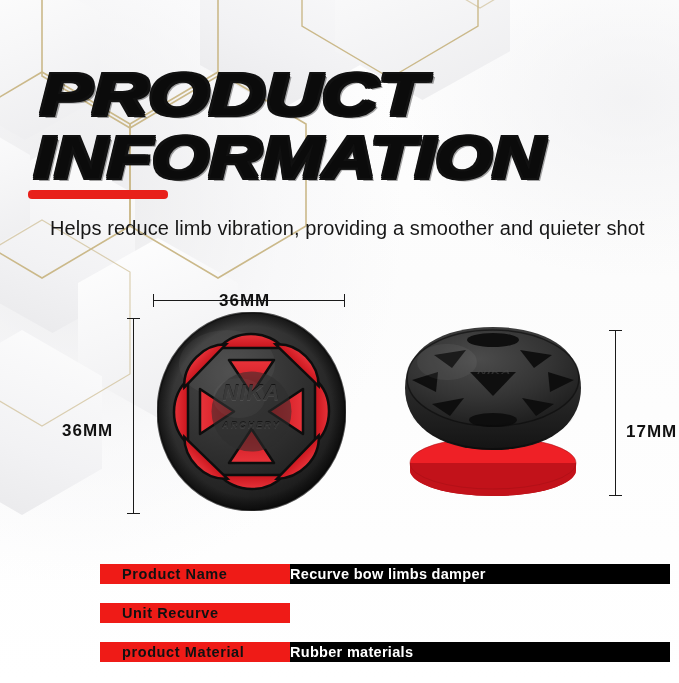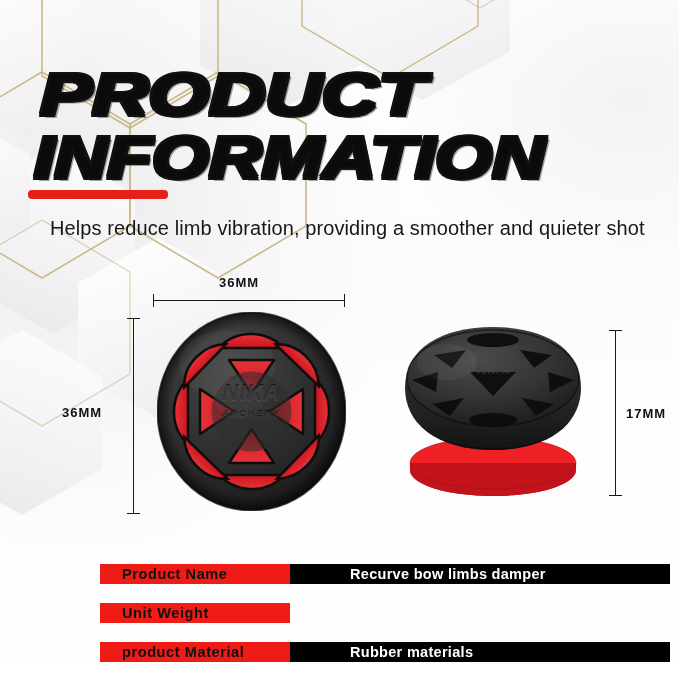--- a/index.html
+++ b/index.html
@@ -109,24 +109,25 @@
     font-size: 20px;
     color: #171717;
     letter-spacing: 0.1px;
     white-space: nowrap;
   }
 
   
   .dim-label {
     position: absolute;
     font-weight: bold;
-    font-size: 13px;
+    font-size: 17px;
     letter-spacing: 1px;
     color: #111111;
     white-space: nowrap;
+    margin-top: 16px;
   }
   .dim-36-top { left: 219px; top: 275px; }
   .dim-36-left { left: 62px; top: 405px; }
   .dim-17-right { left: 626px; top: 406px; }
 
   .dim-line-h {
     position: absolute;
     left: 153px;
     top: 300px;
     width: 192px;
@@ -185,21 +186,21 @@
     color: #3a3a3a;
     text-shadow: 0 1px 0 rgba(255,255,255,0.10), 0 -1px 0 rgba(0,0,0,0.65);
     opacity: 0.92;
   }
   .front-logo .sub {
     font-size: 9px;
     font-weight: bold;
     font-style: italic;
     letter-spacing: 2px;
     color: #343434;
-    margin-top: 3px;
+    margin-top: 14px;
     text-shadow: 0 1px 0 rgba(255,255,255,0.08), 0 -1px 0 rgba(0,0,0,0.6);
     opacity: 0.9;
   }
 
   
   .damper-side {
     position: absolute;
     left: 392px;
     top: 320px;
     width: 202px;
@@ -248,21 +249,20 @@
   }
   .spec-val {
     flex: 1;
     background: #000000;
     color: #ffffff;
     font-weight: bold;
     font-size: 14.5px;
     letter-spacing: 0.3px;
     display: flex;
     align-items: center;
-    padding-left: 60px;
     box-sizing: border-box;
   }
 </style>
 </head>
 <body>
 
 <div id="page">
 
   <div class="bg-layer">
     <div class="bg-soft"></div>
@@ -441,21 +441,21 @@
     </svg>
     <div class="side-logo">NIKA</div>
   </div>
 
   <div class="spec-table">
     <div class="spec-row">
       <div class="spec-key">Product Name</div>
       <div class="spec-val">Recurve bow limbs damper</div>
     </div>
     <div class="spec-row">
-      <div class="spec-key">Unit Weight</div>
+      <div class="spec-key">Unit Recurve</div>
     </div>
     <div class="spec-row">
       <div class="spec-key">product Material</div>
       <div class="spec-val">Rubber materials</div>
     </div>
   </div>
 
 </div>
 
 </body></html>

